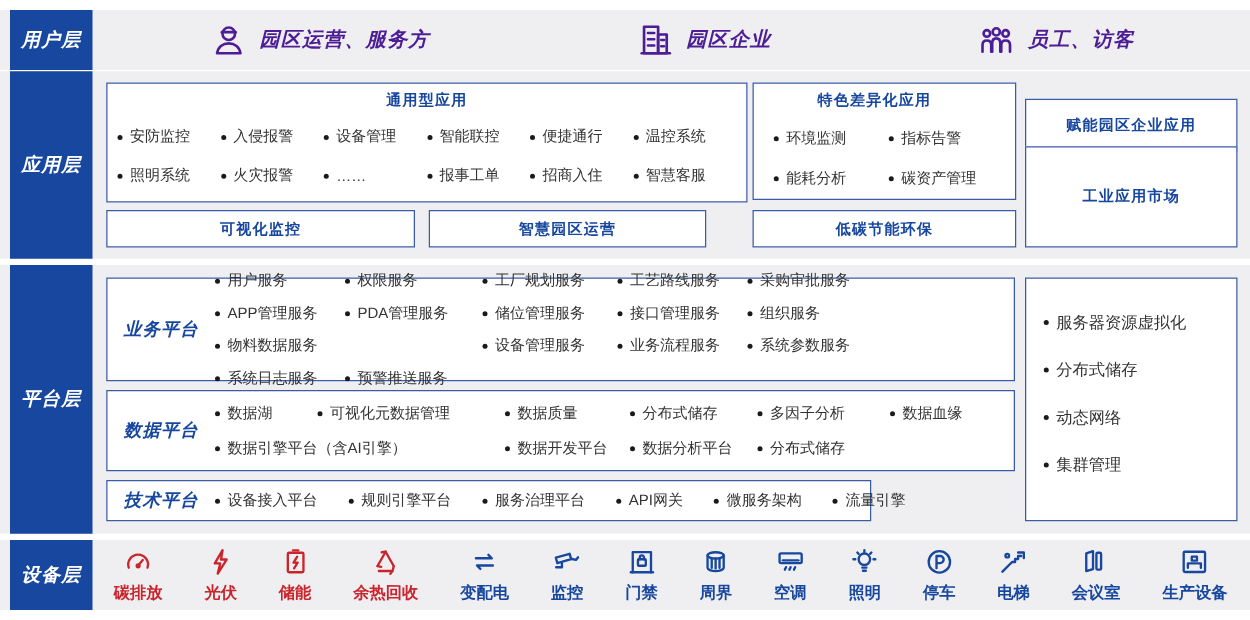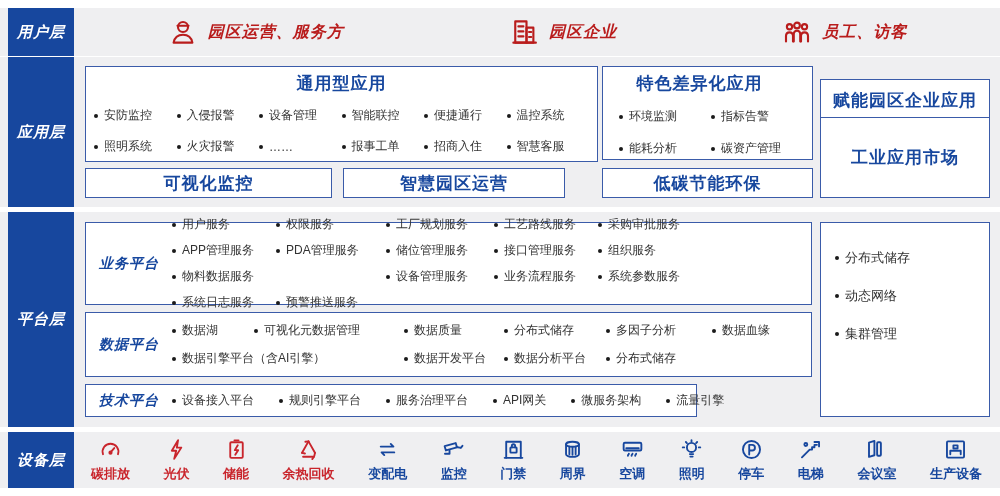--- a/index.html
+++ b/index.html
@@ -16,28 +16,28 @@
 
   .layer-label{
     position:absolute;left:8px;top:0;bottom:0;width:66px;background:#17479e;
     color:#ffffff;display:flex;align-items:center;justify-content:center;
     font-weight:bold;font-style:italic;font-size:15px;letter-spacing:1px;
   }
   .content{position:absolute;left:85px;right:10px;top:0;bottom:0;}
 
   
   .user-items{display:flex;align-items:center;justify-content:space-around;height:100%;}
-  .user-item{display:flex;align-items:center;gap:10px;color:#b91c1c;}
+  .user-item{display:flex;align-items:center;gap:10px;color:#4c1d95;}
   .user-item .u-icon{width:30px;height:30px;display:inline-flex;}
   .user-item .u-icon svg{width:100%;height:100%;stroke-width:1.7;}
   .user-item .u-label{font-weight:bold;font-style:italic;font-size:16px;letter-spacing:1px;}
 
   
   .wbox{position:absolute;background:#ffffff;border:1px solid #3a5ba9;box-sizing:border-box;}
-  .box-title{color:#17479e;font-weight:bold;font-size:17px;text-align:center;letter-spacing:1px;}
+  .box-title{color:#17479e;font-weight:bold;font-size:12px;text-align:center;letter-spacing:1px;}
   .center-title{display:flex;align-items:center;justify-content:center;}
 
   
   .box-generic{left:0;top:9px;width:513px;height:96px;padding:5px 8px 0 8px;}
   .box-special{left:517px;top:9px;width:211px;height:94px;padding:5px 22px 0 6px;}
   .box-empower{left:735px;top:22px;width:170px;height:43px;}
   .box-industry{left:735px;top:60px;width:170px;height:81px;}
   .box-viz{left:0;top:111px;width:247px;height:30px;}
   .box-smart{left:258px;top:111px;width:222px;height:30px;}
   .box-lowcarbon{left:517px;top:111px;width:211px;height:30px;}
@@ -268,20 +268,21 @@
 
           <span class="li">微服务架构</span>
 
           <span class="li">流量引擎</span>
         </div>
     </div>
 
     <div class="wbox box-infra">
       <div class="infra-list">
 
+          <span class="li">服务器资源虚拟化</span>
 
           <span class="li">分布式储存</span>
 
           <span class="li">动态网络</span>
 
           <span class="li">集群管理</span>
         </div>
     </div>
 
   </div>

